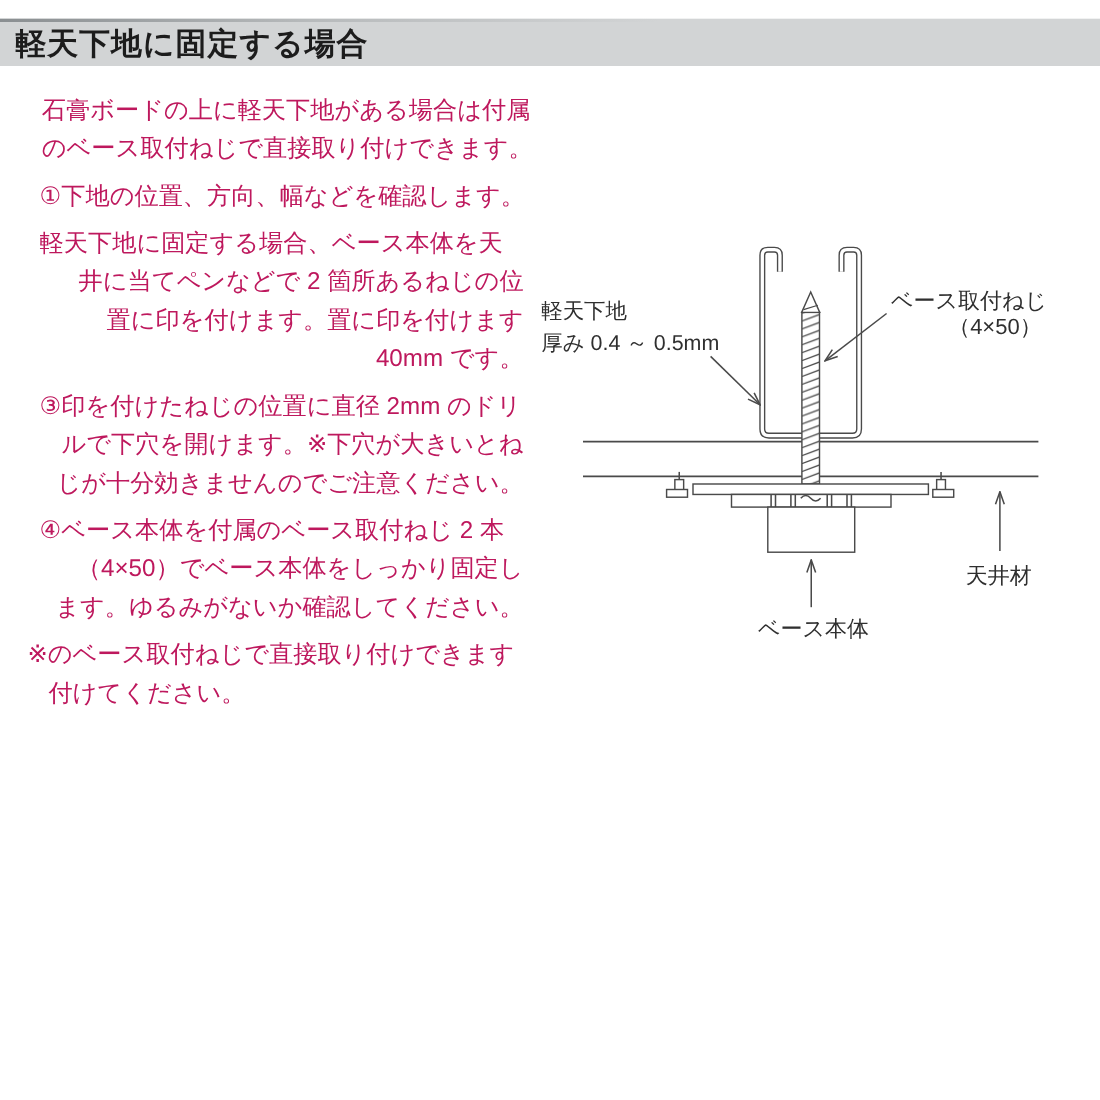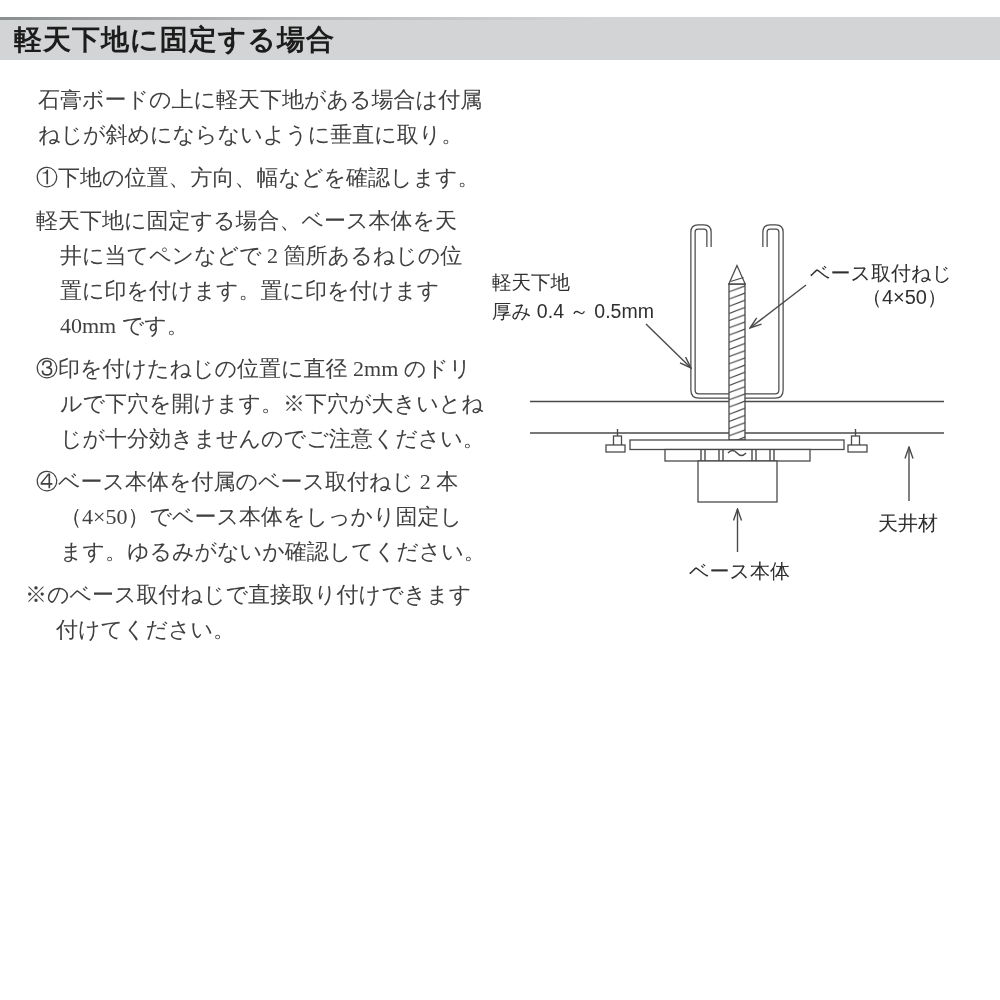--- a/index.html
+++ b/index.html
@@ -6,28 +6,28 @@
   body{font-family:"Liberation Sans","DejaVu Sans",sans-serif;}
   .page{position:relative;width:1000px;height:884px;background:#ffffff;overflow:hidden;color:#2a2a2a;}
 
   
   .header-bar{position:absolute;left:0;top:17px;width:1000px;height:43px;background:#d2d4d5;}
   .header-bar::before{content:"";position:absolute;left:0;top:0;width:100%;height:3px;
     background:linear-gradient(to right,rgba(125,130,133,.85) 0%,rgba(150,154,156,.45) 28%,rgba(160,164,166,0) 60%);}
   .header-title{position:absolute;left:14px;top:4px;font-size:28px;font-weight:bold;color:#1c1c1c;letter-spacing:1px;}
 
   
-  .body-text{position:absolute;left:36px;top:82px;width:440px;font-size:22px;line-height:35px;color:#404040;font-family:Liberation Serif, serif;}
+  .body-text{position:absolute;left:36px;top:82px;width:440px;font-size:22px;line-height:35px;color:#be185d;}
   .para{margin:0 0 8px 0;}
   .para.note{margin-bottom:0;}
   .line{white-space:nowrap;}
   .intro .line{margin-left:2px;}
-  .step .line.cont{margin-left:24px;}
+  .step .line.cont{margin-left:7px;text-align:right;}
   .note .line{margin-left:-11px;}
-  .note .line.cont{margin-left:20px;}
+  .note .line.cont{margin-left:8px;}
 
   
   .diagram{position:absolute;left:480px;top:200px;}
   .diagram text{fill:#2f2f2f;}
   .dline{stroke:#4a4a4a;stroke-width:1.5;fill:none;}
   .dthin{stroke:#4a4a4a;stroke-width:1.3;fill:#ffffff;}
   .metal-outer{stroke:#4a4a4a;stroke-width:5.5;fill:none;}
   .metal-inner{stroke:#ffffff;stroke-width:3;fill:none;}
   .arrow{stroke:#4a4a4a;stroke-width:1.4;fill:none;}
   .lbl{font-size:20px;}
@@ -38,21 +38,21 @@
 
 <div class="page">
 
   <div class="header-bar">
     <div class="header-title">軽天下地に固定する場合</div>
   </div>
 
   <div class="body-text">
     <div class="para intro">
       <div class="line">石膏ボードの上に軽天下地がある場合は付属</div>
-      <div class="line">ねじが斜めにならないように垂直に取り。</div>
+      <div class="line">のベース取付ねじで直接取り付けできます。</div>
     </div>
 
     <div class="para step">
       <div class="line">①下地の位置、方向、幅などを確認します。</div>
     </div>
 
     <div class="para step">
       <div class="line">軽天下地に固定する場合、ベース本体を天</div>
       <div class="line cont">井に当てペンなどで 2 箇所あるねじの位</div>
       <div class="line cont">置に印を付けます。置に印を付けます</div>

